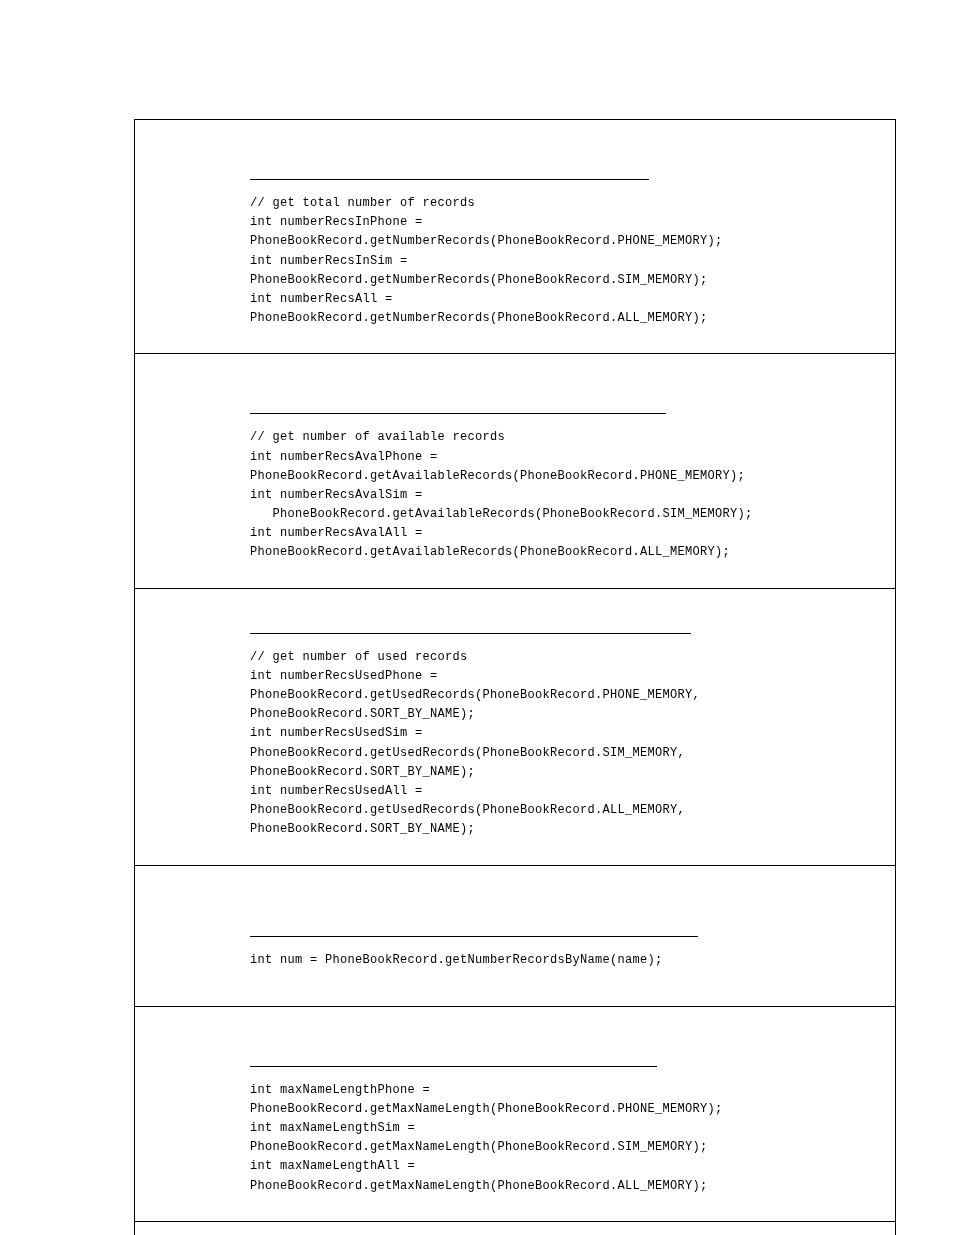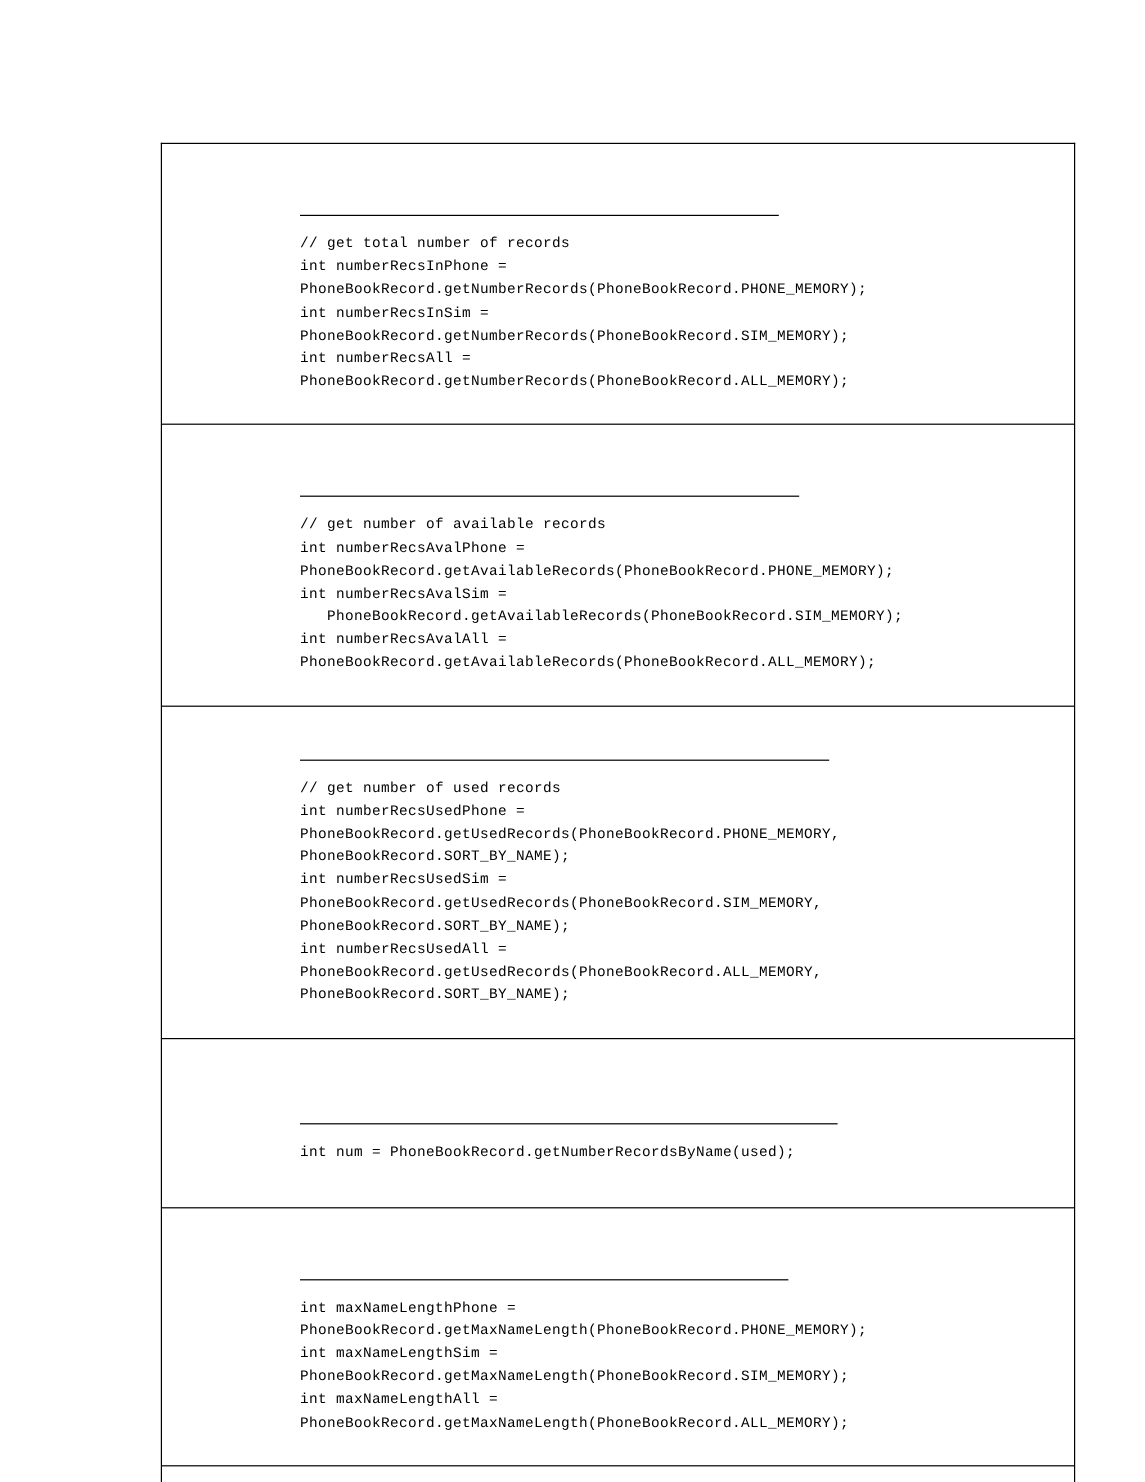--- a/index.html
+++ b/index.html
@@ -95,21 +95,21 @@
 int numberRecsUsedSim = 
 PhoneBookRecord.getUsedRecords(PhoneBookRecord.SIM_MEMORY,
 PhoneBookRecord.SORT_BY_NAME);
 int numberRecsUsedAll = 
 PhoneBookRecord.getUsedRecords(PhoneBookRecord.ALL_MEMORY,
 PhoneBookRecord.SORT_BY_NAME);</div>
     </div>
 
     <div class="cell" style="padding-top:36px; padding-bottom:36px;">
       <span class="heading h4">Code Sample 10 getNumberRecordsByName() on the PhoneBookRecord class</span>
-      <div class="code">int num = PhoneBookRecord.getNumberRecordsByName(used);</div>
+      <div class="code">int num = PhoneBookRecord.getNumberRecordsByName(name);</div>
     </div>
 
     <div class="cell">
       <span class="heading h5">Code Sample 11 getMaxNameLength() on the PhoneBookRecord class</span>
       <div class="code">int maxNameLengthPhone = 
 PhoneBookRecord.getMaxNameLength(PhoneBookRecord.PHONE_MEMORY);
 int maxNameLengthSim = 
 PhoneBookRecord.getMaxNameLength(PhoneBookRecord.SIM_MEMORY);
 int maxNameLengthAll = 
 PhoneBookRecord.getMaxNameLength(PhoneBookRecord.ALL_MEMORY);</div>

